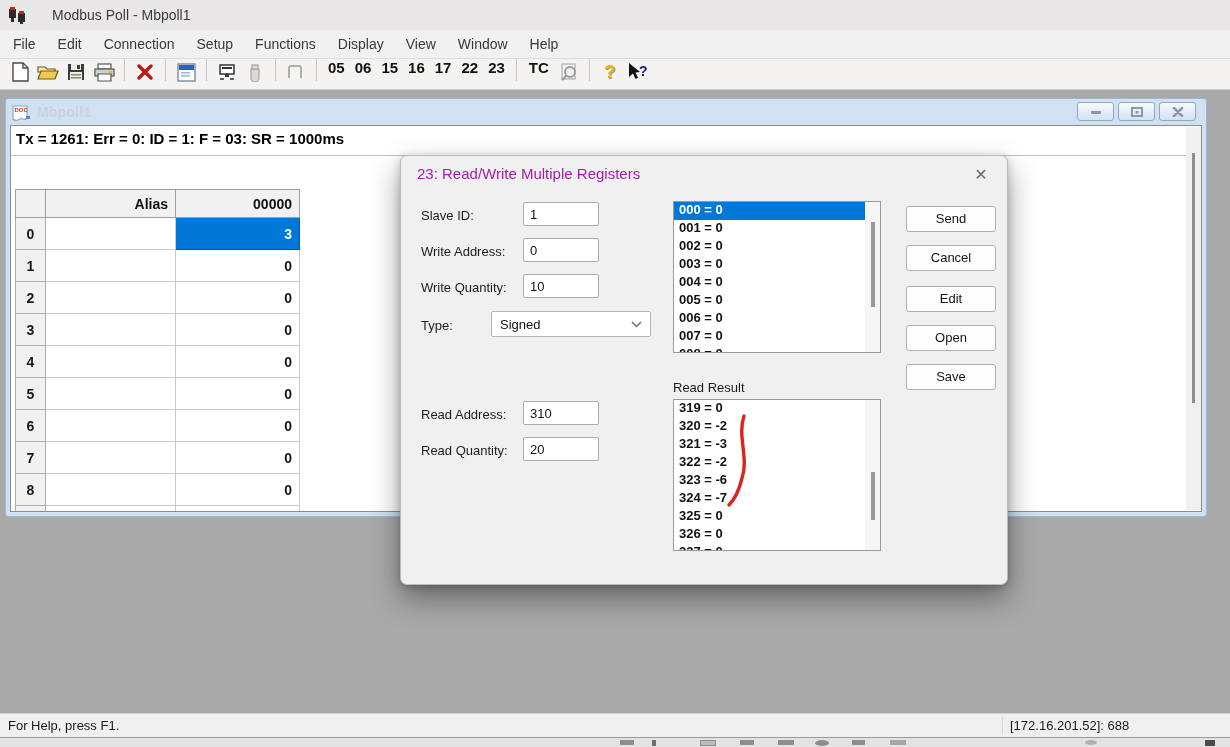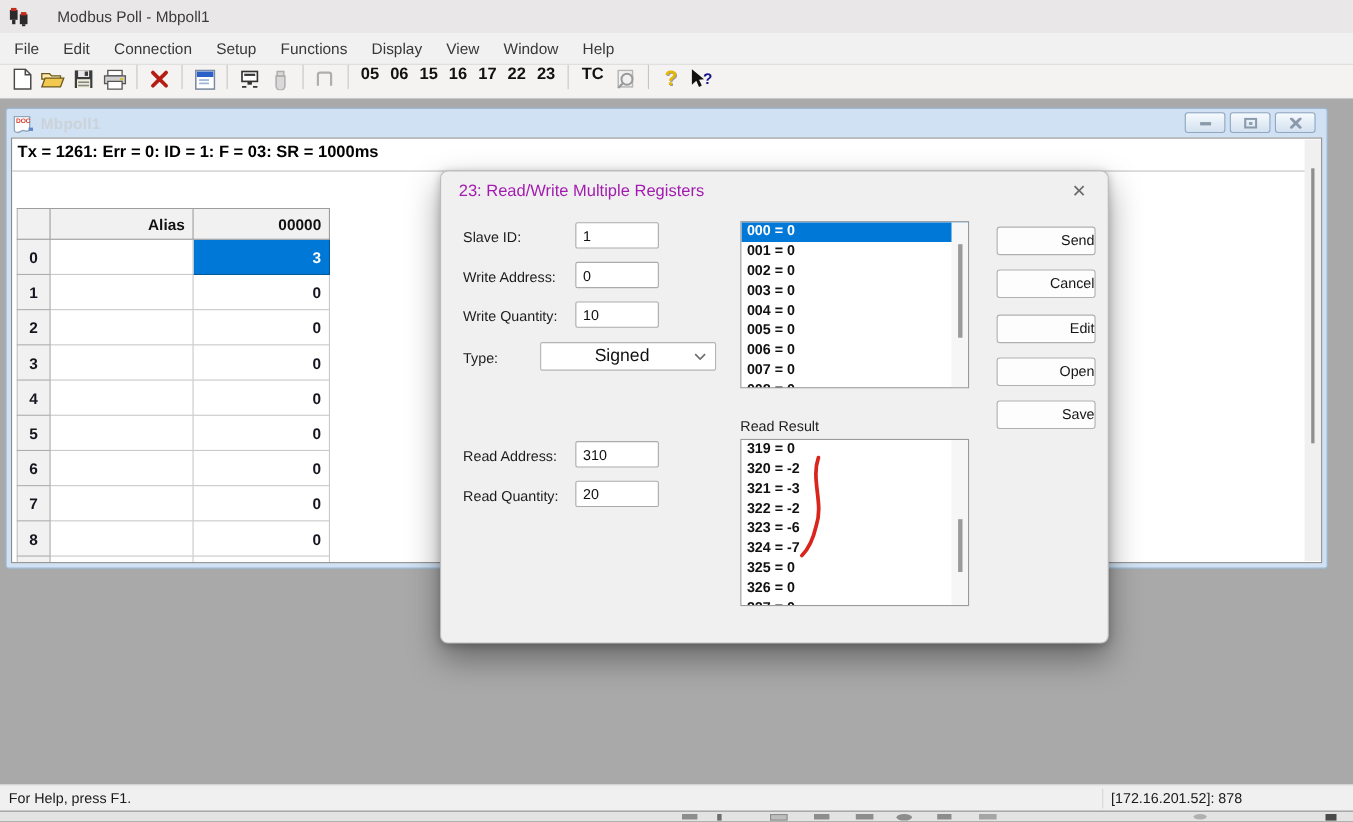--- a/index.html
+++ b/index.html
@@ -55,29 +55,29 @@
     box-shadow:0 14px 30px rgba(0,0,0,.38), 0 2px 8px rgba(0,0,0,.22); }
   .dlg-titlebar { position:absolute; left:0; top:0; right:0; height:36px; }
   .dlg-title { position:absolute; left:16px; top:9px; font-size:15px; color:#a21caf; }
   .dlg-close { position:absolute; right:10px; top:5px; width:32px; height:26px;
     display:flex; align-items:center; justify-content:center; color:#6b6b6b; font-size:16px; }
   .dlg-label { position:absolute; font-size:13px; color:#1c1c1c; }
   .dlg-input { position:absolute; width:76px; height:24px; border:1px solid #ababab; border-radius:2px;
     background:#fff; font-family:"Liberation Sans",sans-serif; font-size:13px; color:#111; padding:0 6px; outline:none; }
   .dlg-combo { position:absolute; left:90px; top:155px; width:160px; height:26px; background:#fff;
     border:1px solid #b4b4b4; border-radius:2px; display:flex; align-items:center; padding:0 8px; }
-  .dlg-combo .combo-value { flex:1; font-size:16px; color:#111;text-align:center; }
+  .dlg-combo .combo-value { flex:1; font-size:13px; color:#111; }
   .listbox { position:absolute; width:208px; height:152px; background:#fff; border:1px solid #9a9a9a; overflow:hidden; }
   .lb-item { height:18px; line-height:16.9px; font-size:13px; font-weight:600; color:#111; padding-left:5px; }
   .lb-item.sel { background:var(--selection-blue,#0078d7); color:#fff; }
   .lb-scroll { position:absolute; right:0; top:0; bottom:0; width:15px; background:#f6f6f6; }
   .lb-thumb { position:absolute; left:6px; width:4px; background:#9a9a9a; }
   .dlg-btn { position:absolute; left:505px; width:90px; height:26px; background:#fdfdfd;
     border:1px solid #b0b0b0; border-radius:3px; font-family:"Liberation Sans",sans-serif;
-    font-size:13px; color:#141414; text-align:right; line-height:24px; }
+    font-size:13px; color:#141414; text-align:center; line-height:24px; }
   .read-result-label { position:absolute; left:272px; top:224px; font-size:13px; color:#1c1c1c; }
   .annotation-svg { position:absolute; left:325px; top:252px; pointer-events:none; }
   
   .statusbar { position:absolute; left:0; top:713px; width:1230px; height:24px;
     background:#f0f0f0; border-top:1px solid #d3d3d3; }
   .status-left { position:absolute; left:8px; top:4px; font-size:13px; color:#1a1a1a; }
   .status-right { position:absolute; left:1010px; top:4px; font-size:13px; color:#1a1a1a; }
   .status-divider { position:absolute; left:1002px; top:3px; width:1px; height:18px; background:#d7d7d7; }
   .sliver { position:absolute; left:0; top:737px; width:1230px; height:10px; background:#e3e3e3; border-top:1px solid #9a9a9a; }
   .sliver .frag { position:absolute; top:2px; background:#8d8d8d; }
@@ -383,21 +383,21 @@
     <button class="dlg-btn" style="top:50px;">Send</button>
     <button class="dlg-btn" style="top:89px;">Cancel</button>
     <button class="dlg-btn" style="top:130px;">Edit</button>
     <button class="dlg-btn" style="top:169px;">Open</button>
     <button class="dlg-btn" style="top:208px;">Save</button>
   </div>
 
   <div class="statusbar">
     <span class="status-left">For Help, press F1.</span>
     <span class="status-divider"></span>
-    <span class="status-right">[172.16.201.52]: 878</span>
+    <span class="status-right">[172.16.201.52]: 688</span>
   </div>
 
   <div class="sliver">
     <div class="frag" style="left:620px; width:14px; height:5px;"></div>
     <div class="frag" style="left:652px; width:4px; height:6px; background:#6e6e6e;"></div>
     <div class="frag" style="left:700px; width:16px; height:6px; background:#bdbdbd; border:1px solid #8d8d8d;"></div>
     <div class="frag" style="left:740px; width:14px; height:5px;"></div>
     <div class="frag" style="left:778px; width:16px; height:5px;"></div>
     <div class="frag" style="left:815px; width:14px; height:6px; border-radius:50%;"></div>
     <div class="frag" style="left:852px; width:13px; height:5px;"></div>

